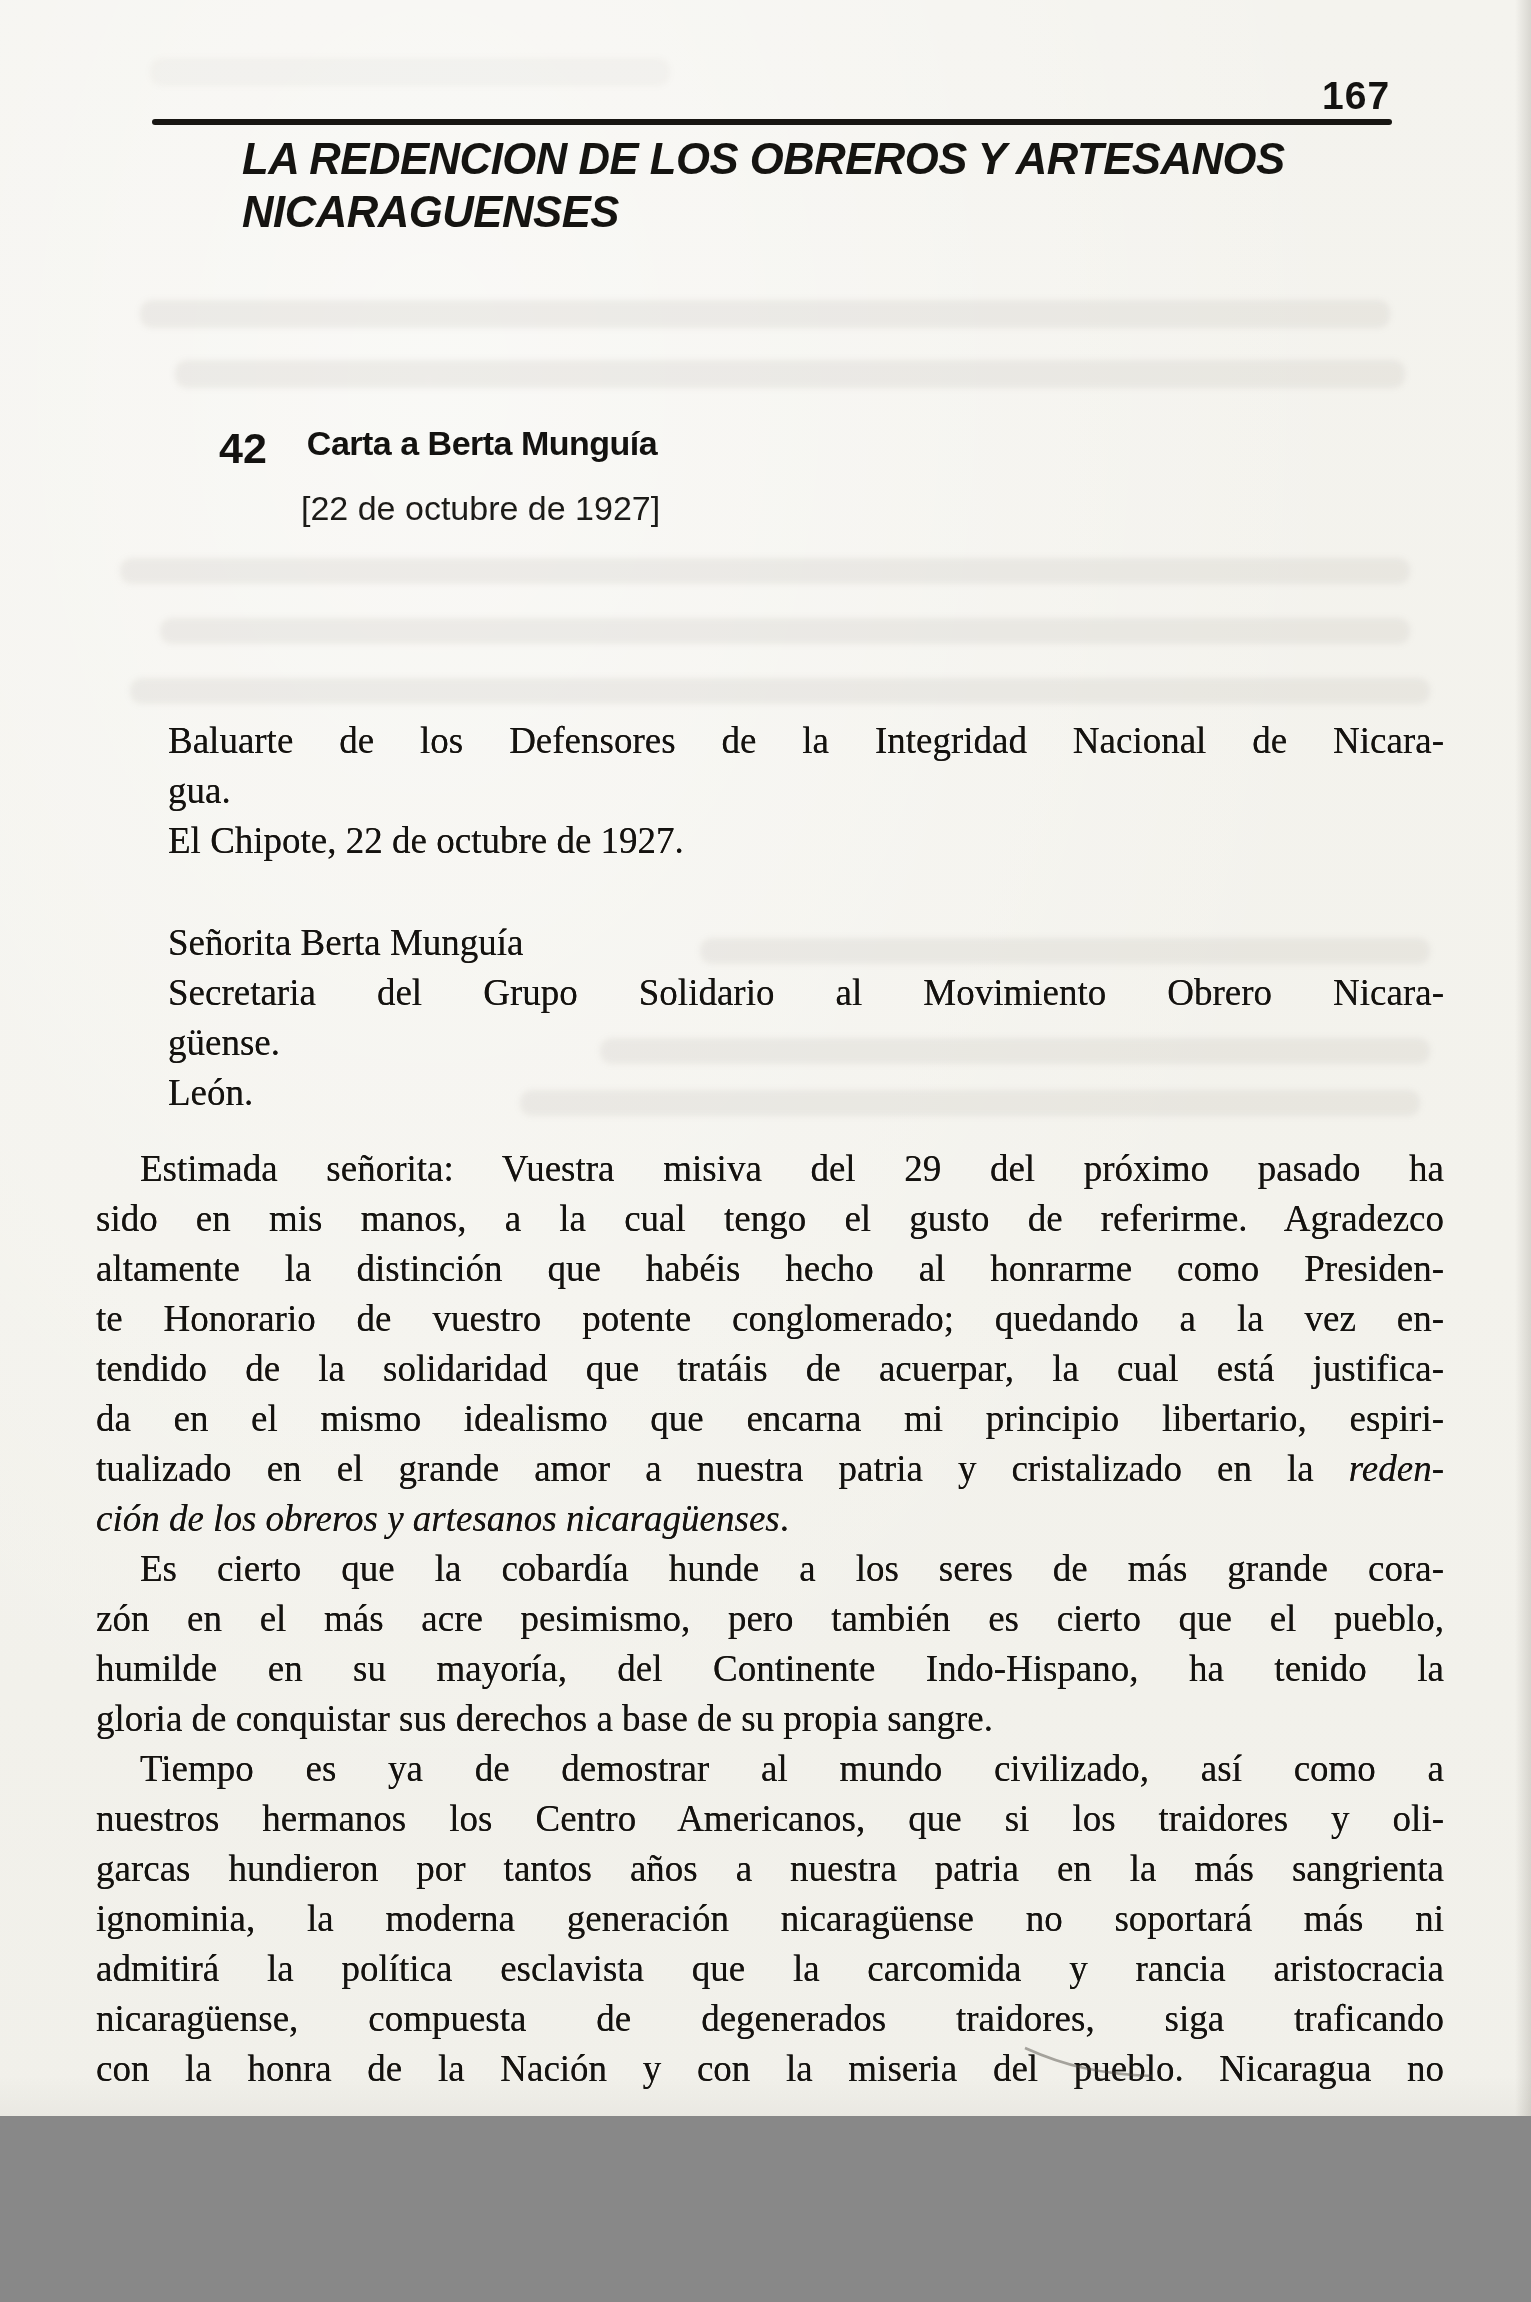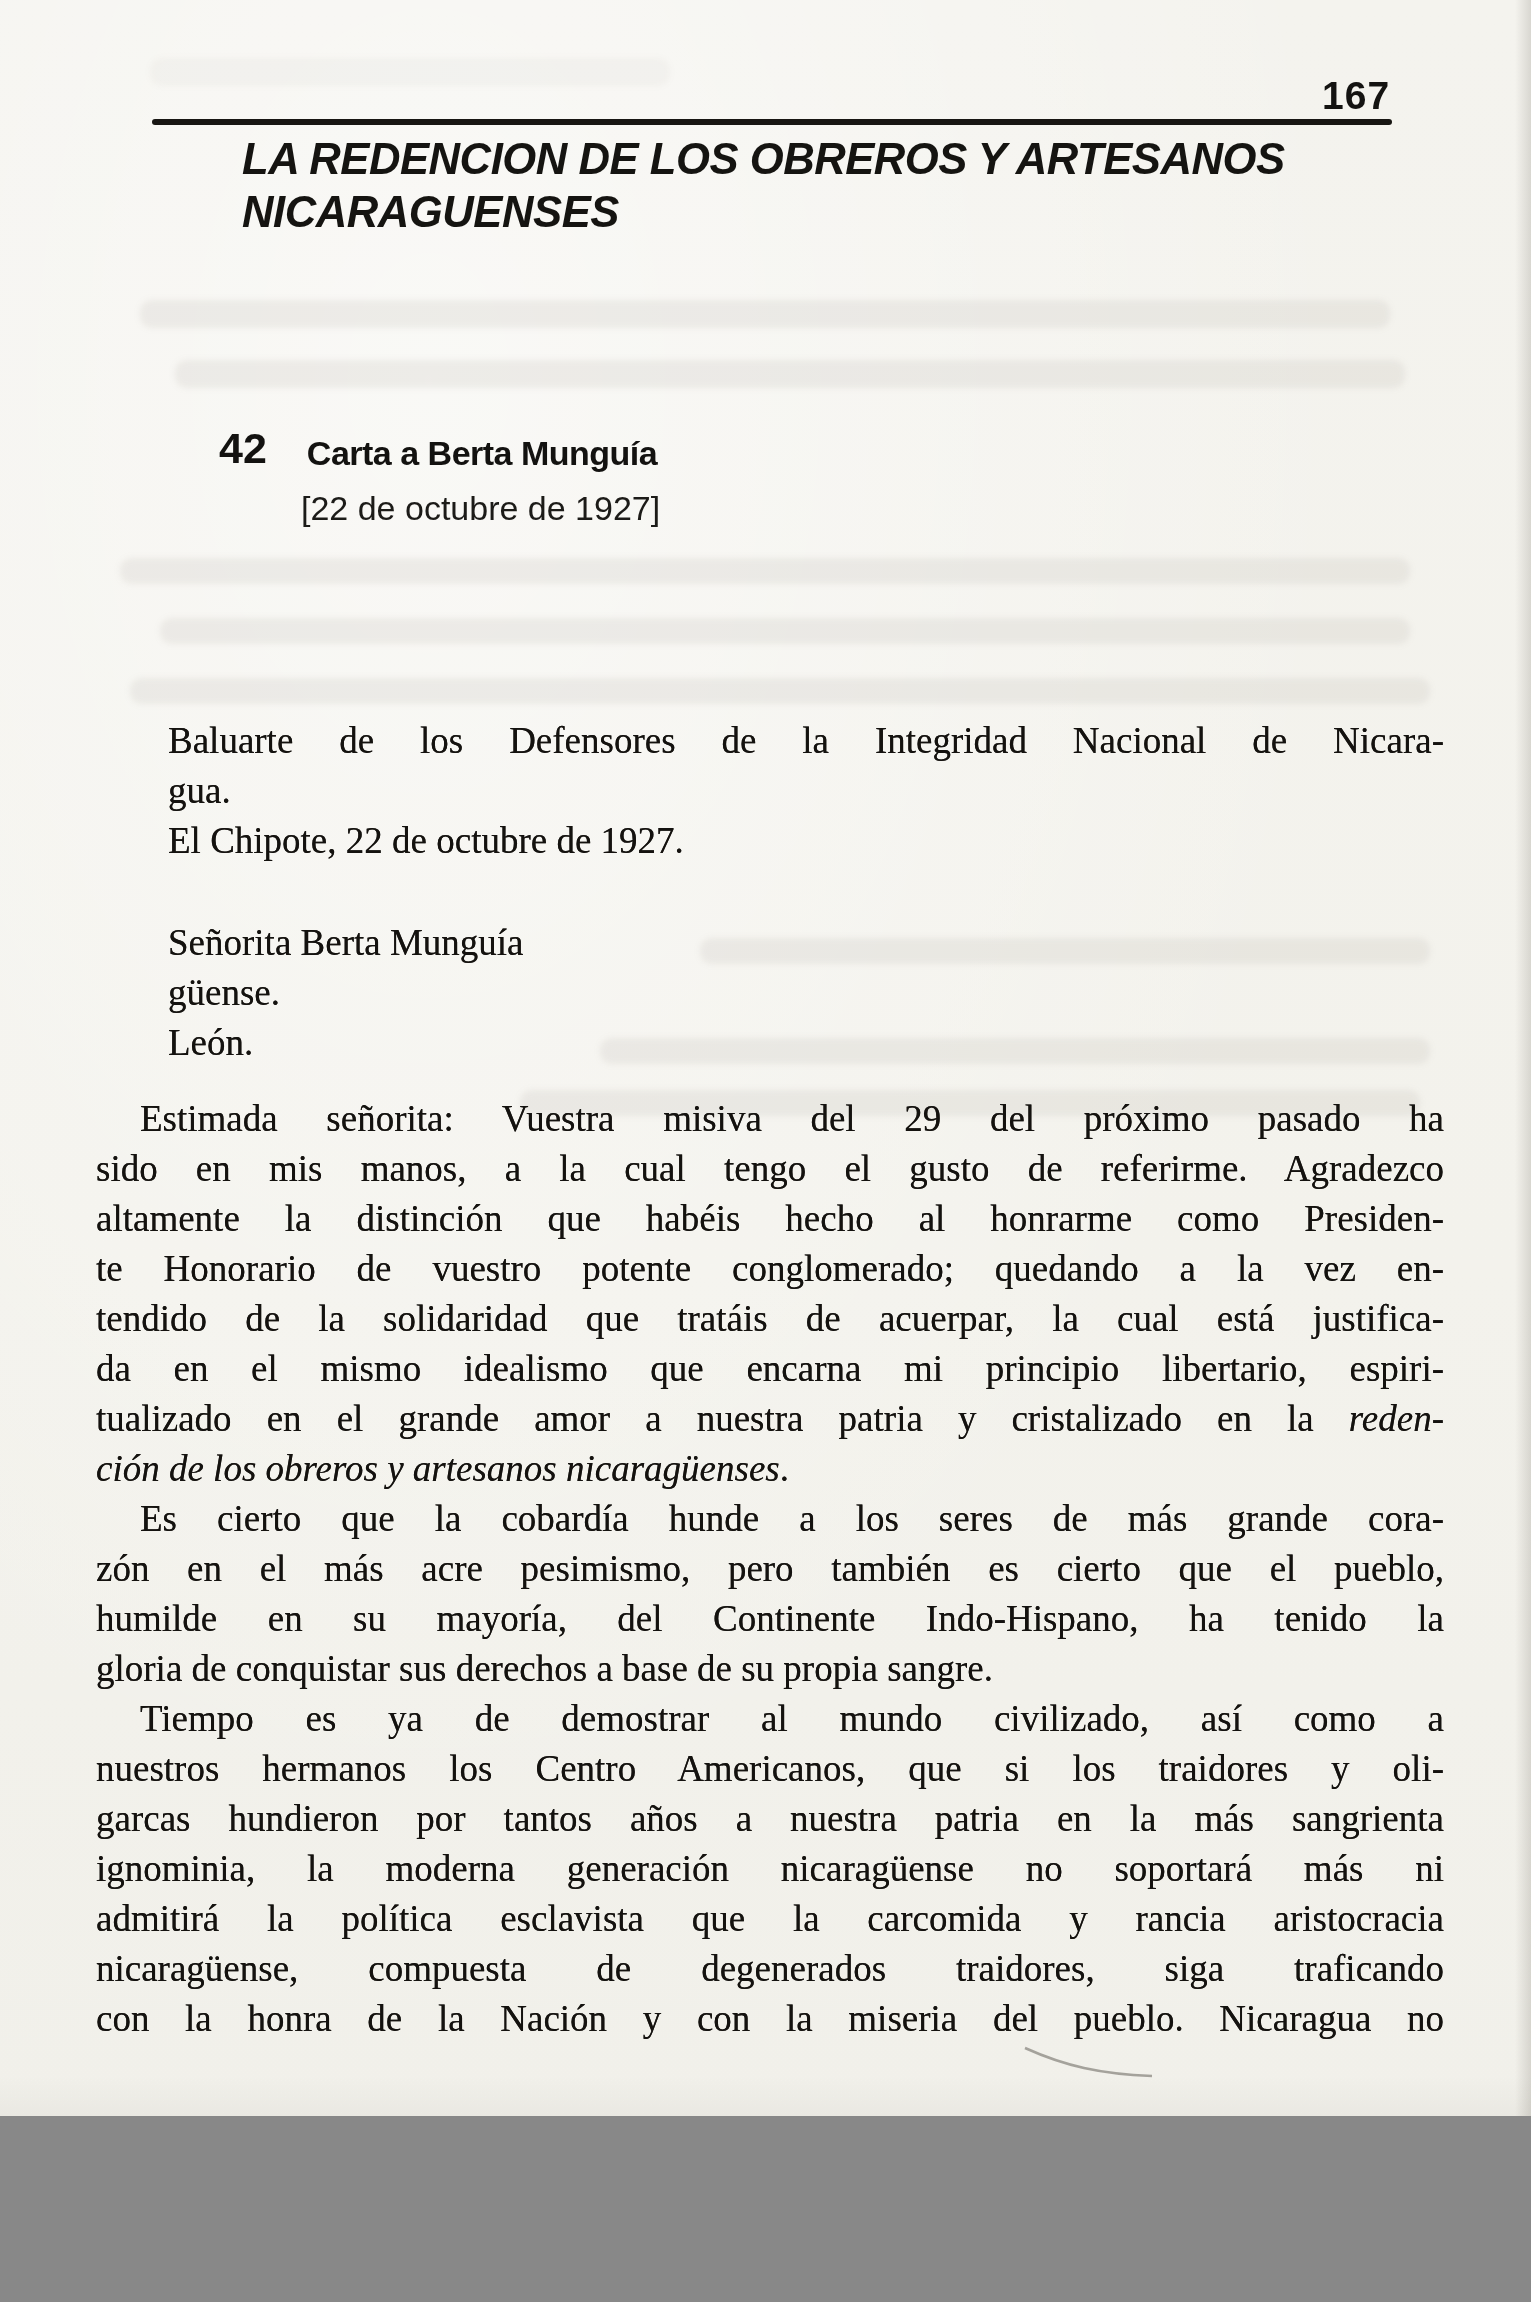--- a/index.html
+++ b/index.html
@@ -21,21 +21,21 @@
 
   .page-number{position:absolute;top:74px;left:1322px;
     font-family:"Liberation Sans",sans-serif;font-weight:bold;font-size:39px;letter-spacing:1px;color:#141311;}
   .rule{position:absolute;top:119px;left:152px;width:1240px;height:6px;background:#181613;border-radius:3px;}
 
   .running-header{position:absolute;top:132px;left:242px;width:1200px;
     font-family:"Liberation Sans",sans-serif;font-weight:bold;font-style:italic;
     font-size:45px;line-height:53px;letter-spacing:-0.5px;color:#151411;
     transform:scaleX(0.97);transform-origin:left top;}
 
-  .section{position:absolute;top:424px;left:219px;display:flex;align-items:flex-end;gap:40px;
+  .section{position:absolute;top:424px;left:219px;display:flex;align-items:flex-start;gap:40px;
     font-family:"Liberation Sans",sans-serif;font-weight:bold;color:#131210;}
   .section-number{font-size:43px;}
   .section-title{font-size:34px;letter-spacing:-0.5px;}
   .section-date{position:absolute;top:489px;left:301px;
     font-family:"Liberation Sans",sans-serif;font-size:34px;color:#1c1b18;}
 
   .letter{position:absolute;top:716px;left:96px;width:1348px;
     font-size:37px;line-height:50px;color:#14120f;
     text-shadow:0 0 0.6px rgba(22,19,15,0.85);}
   .block{padding-left:72px;}
@@ -78,20 +78,21 @@
   <div class="section-date">[22 de octubre de 1927]</div>
 
   <div class="letter">
     <div class="block sender">
         <div class="ln j">Baluarte de los Defensores de la Integridad Nacional de Nicara-</div>
         <div class="ln">gua.</div>
         <div class="ln">El Chipote, 22 de octubre de 1927.</div>
       </div>
     <div class="block recipient">
         <div class="ln">Señorita Berta Munguía</div>
+        <div class="ln j">Secretaria del Grupo Solidario al Movimiento Obrero Nicara-</div>
         <div class="ln">güense.</div>
         <div class="ln">León.</div>
       </div>
     <div class="paras">
         <div>
           <div class="ln j ind">Estimada señorita: Vuestra misiva del 29 del próximo pasado ha</div>
           <div class="ln j">sido en mis manos, a la cual tengo el gusto de referirme. Agradezco</div>
           <div class="ln j">altamente la distinción que habéis hecho al honrarme como Presiden-</div>
           <div class="ln j">te Honorario de vuestro potente conglomerado; quedando a la vez en-</div>
           <div class="ln j">tendido de la solidaridad que tratáis de acuerpar, la cual está justifica-</div>

